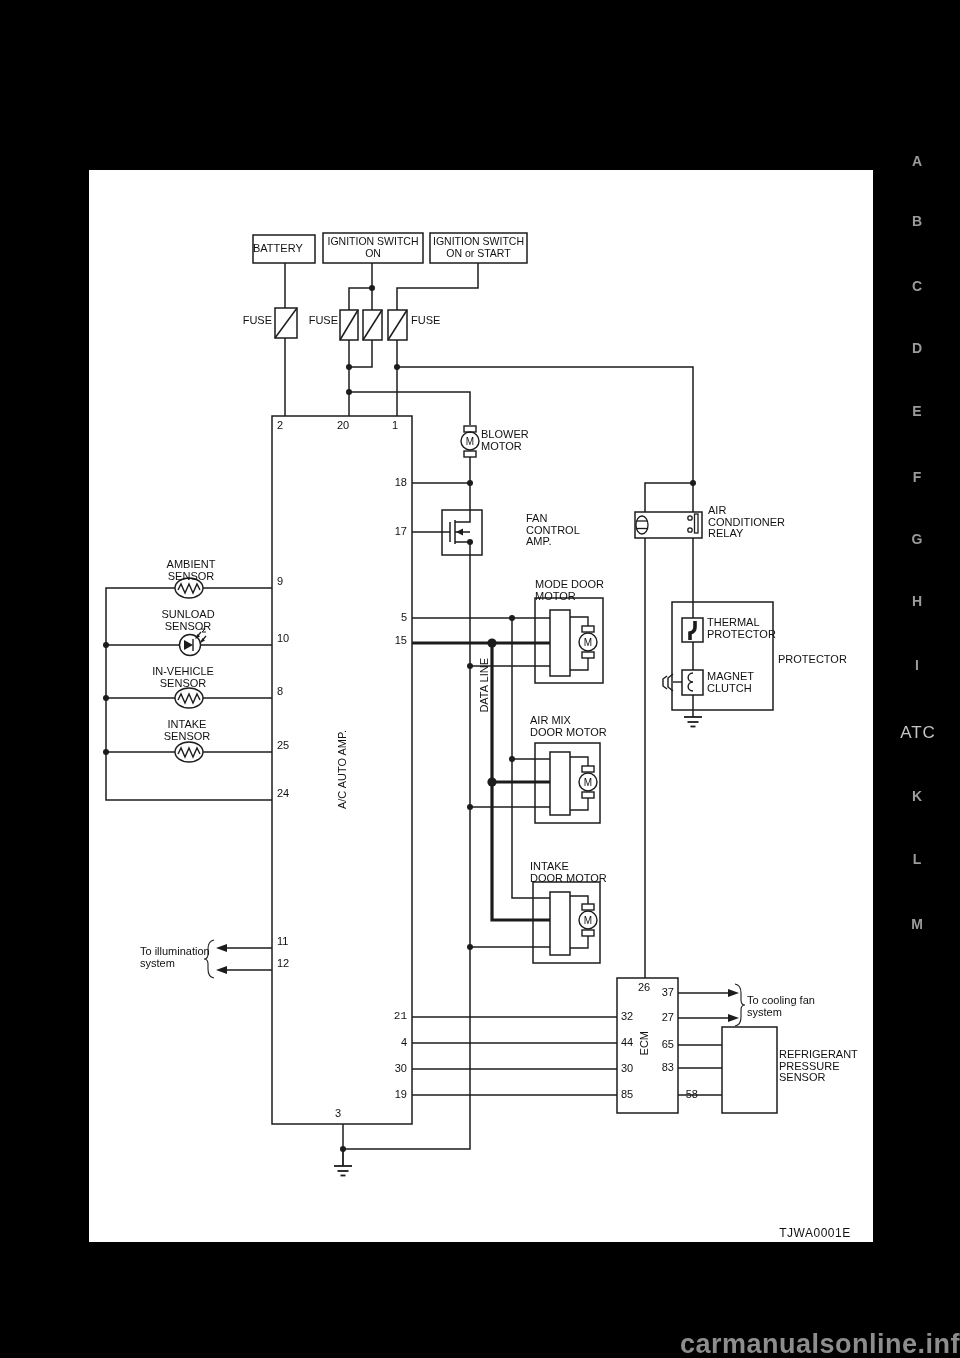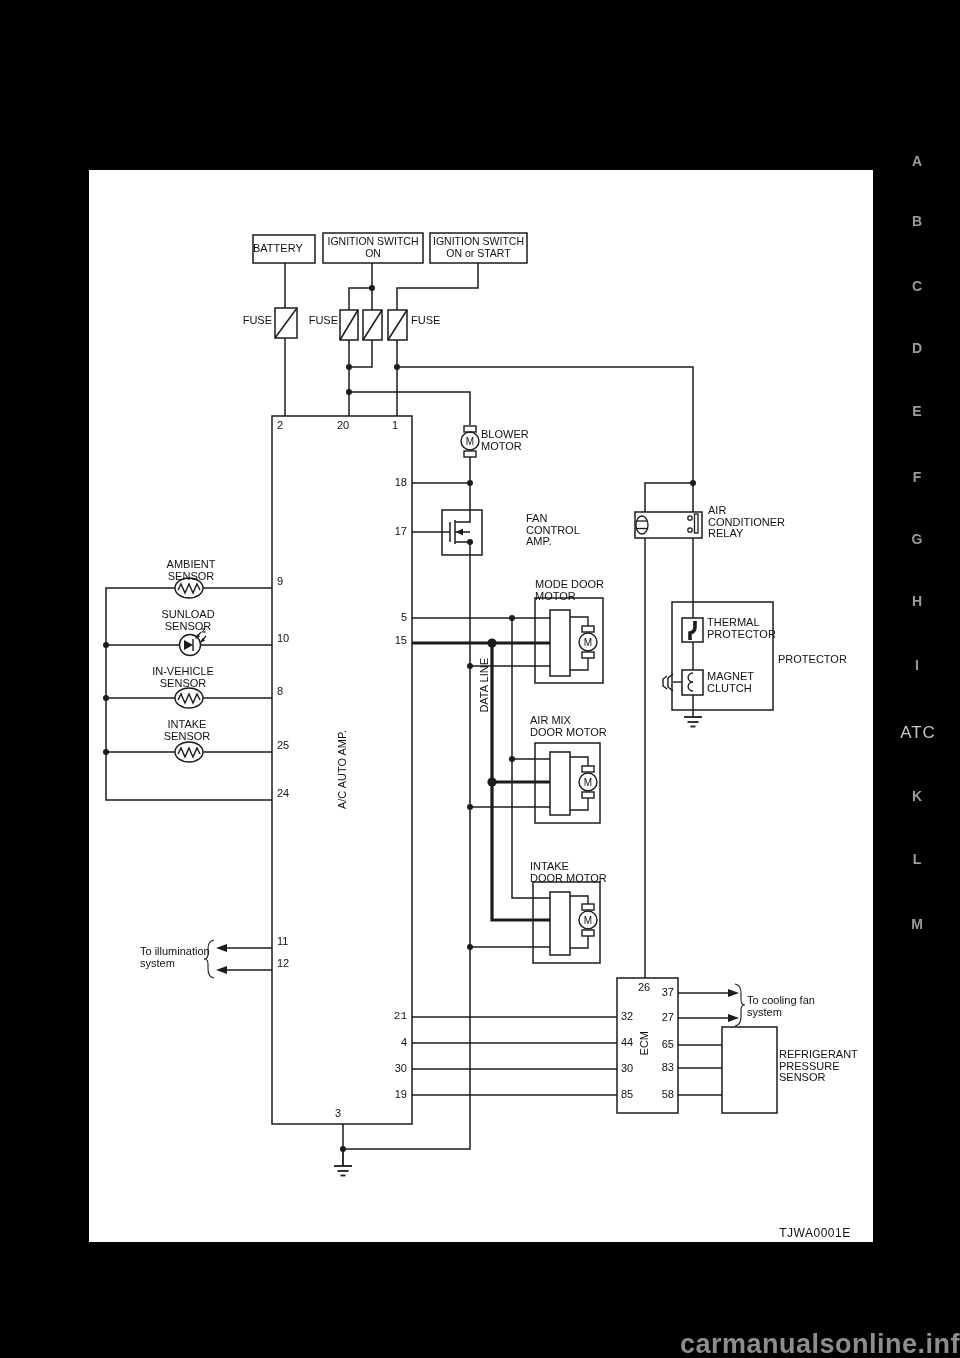--- a/index.html
+++ b/index.html
@@ -355,21 +355,21 @@
 
     <div class="lbl" style="left:549px;top:812px;">26</div>
     <div class="lbl" style="left:532px;top:841px;">32</div>
     <div class="lbl" style="left:532px;top:867px;">44</div>
     <div class="lbl" style="left:532px;top:893px;">30</div>
     <div class="lbl" style="left:532px;top:919px;">85</div>
     <div class="lbl rt" style="left:566px;top:817px;width:19px;">37</div>
     <div class="lbl rt" style="left:566px;top:842px;width:19px;">27</div>
     <div class="lbl rt" style="left:566px;top:869px;width:19px;">65</div>
     <div class="lbl rt" style="left:566px;top:892px;width:19px;">83</div>
-    <div class="lbl rt" style="left:566px;top:919px;width:19px;">58</div>
+    <div class="lbl rt" style="left:590px;top:919px;width:19px;">58</div>
 
     <div class="code">TJWA0001E</div>
   </div>
 
   <div>
     <div class="tab" style="top:153px;">A</div>
     <div class="tab" style="top:213px;">B</div>
     <div class="tab" style="top:278px;">C</div>
     <div class="tab" style="top:340px;">D</div>
     <div class="tab" style="top:403px;">E</div>

